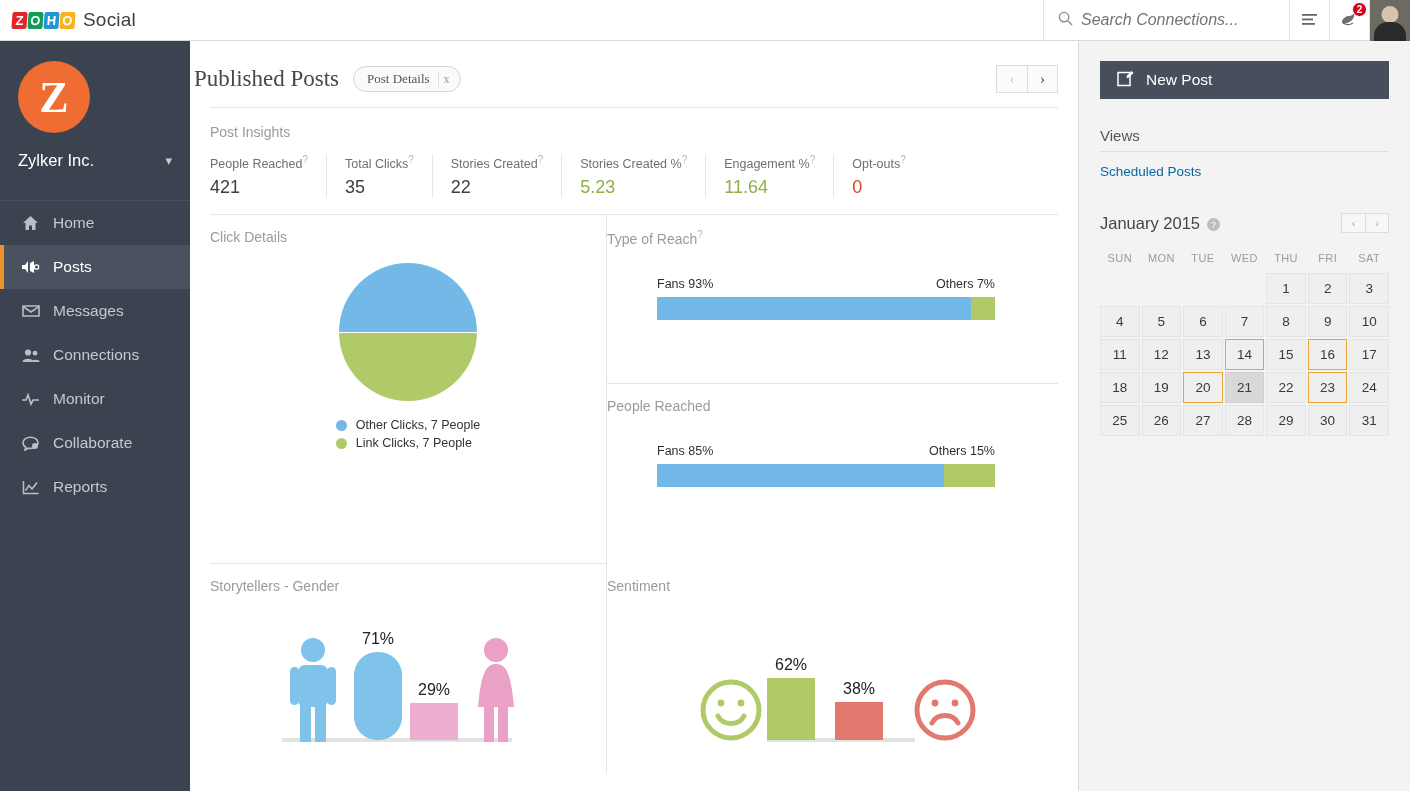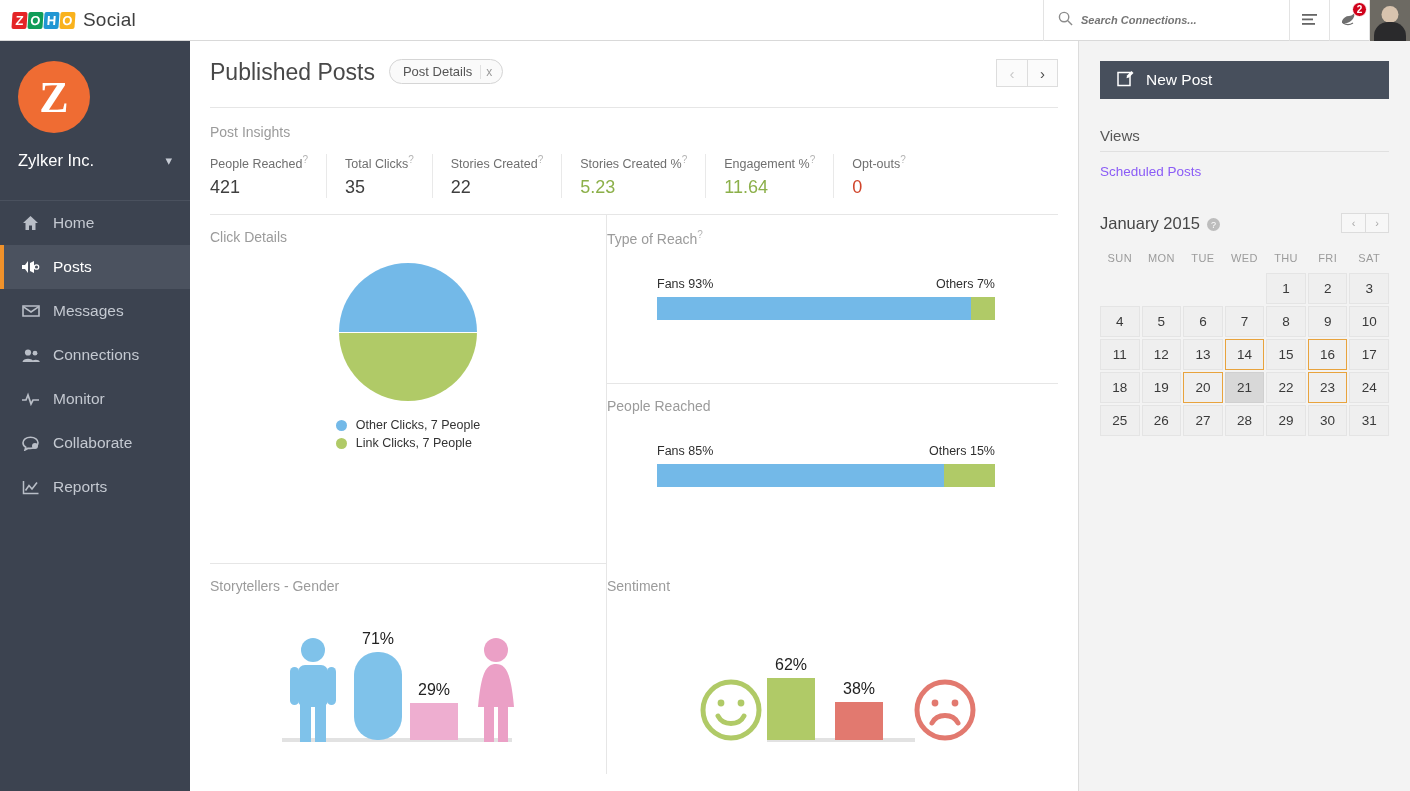--- a/index.html
+++ b/index.html
@@ -28,22 +28,22 @@
   .zl-1 { background: #0f9d58; }
   .zl-2 { background: #2196d3; }
   .zl-3 { background: #f9b21d; }
   .brand-name { font-size: 19px; color: #3e3e3e; letter-spacing: .2px; }
   .topbar-right { margin-left: auto; display: flex; align-items: center; height: 41px; }
   .search-wrap {
     display: flex; align-items: center; gap: 8px; padding: 0 18px 0 14px;
     height: 41px; border-left: 1px solid #e3e3e3;
   }
   .search-input {
-    border: 0; outline: 0; font-size: 11px; font-style: italic; color: #0f172a;
-    font-family: "Liberation Sans", sans-serif; width: 190px; background: transparent; font-weight: bold;
+    border: 0; outline: 0; font-size: 16px; font-style: italic; color: #0f172a;
+    font-family: "Liberation Sans", sans-serif; width: 190px; background: transparent;
   }
   .ico-btn {
     width: 40px; height: 41px; display: flex; align-items: center; justify-content: center;
     border-left: 1px solid #e3e3e3; position: relative; cursor: pointer;
   }
   .badge {
     position: absolute; top: 2px; right: 2px; background: #d0021b; color: #fff;
     font-size: 10px; font-weight: bold; width: 15px; height: 15px; border-radius: 50%;
     display: flex; align-items: center; justify-content: center; border: 1.5px solid #fff;
   }
@@ -89,21 +89,21 @@
   }
   .nav-item.active svg { fill: #ffffff; }
   .nav-item svg { fill: #b9bec7; }
 
   
   .main {
     position: absolute; left: 190px; top: 41px; width: 889px; height: 750px;
     background: #fff; border-right: 1px solid #dcdcdc; overflow: hidden;
   }
   .page-head {
-    display: flex; align-items: flex-start; padding: 18px 20px 0 20px; height: 58px;
+    display: flex; align-items: center; padding: 18px 20px 0 4px; height: 58px; font-family: Liberation Serif, serif;
   }
   .page-title { font-size: 23px; color: #484848; font-weight: normal; }
   .chip {
     margin-left: 14px; display: inline-flex; align-items: center; gap: 8px;
     border: 1px solid #d5d5d5; border-radius: 14px; padding: 4px 10px 4px 13px;
     background: #fafafa; font-size: 13px; color: #555; cursor: pointer;
   }
   .chip .x { color: #9a9a9a; font-size: 12px; padding-left: 5px; border-left: 1px solid #e0e0e0; }
   .pager { margin-left: auto; display: flex; }
   .pager div {
@@ -164,21 +164,21 @@
     position: absolute; left: 1079px; top: 41px; width: 331px; height: 750px;
     background: #f3f3f3;
   }
   .newpost-btn {
     margin: 20px 21px 0 21px; height: 38px; background: #474f5c; color: #fff;
     display: flex; align-items: center; gap: 12px; padding-left: 17px;
     font-size: 15.5px; cursor: pointer;
   }
   .views-title { padding: 28px 0 7px 21px; font-size: 15px; color: #565656; }
   .views-hr { height: 1px; background: #e0e0e0; margin: 0 21px; }
-  .view-item { padding: 12px 0 0 21px; font-size: 13.5px; color: #8b5cf6; cursor: pointer; }
+  .view-item { padding: 12px 0 0 21px; font-size: 13.5px; color: #0369a1; cursor: pointer; }
   .cal-head { display: flex; align-items: center; padding: 34px 21px 0 21px; }
   .cal-title { font-size: 16.5px; color: #464646; }
   .cal-help {
     width: 13px; height: 13px; border-radius: 50%; background: #bdbdbd; color: #fff;
     font-size: 9px; display: inline-flex; align-items: center; justify-content: center;
     margin-left: 7px; margin-top: 3px;
   }
   .cal-nav { margin-left: auto; display: flex; }
   .cal-nav div {
     width: 24px; height: 20px; border: 1px solid #dcdcdc; background: #f7f7f7;

